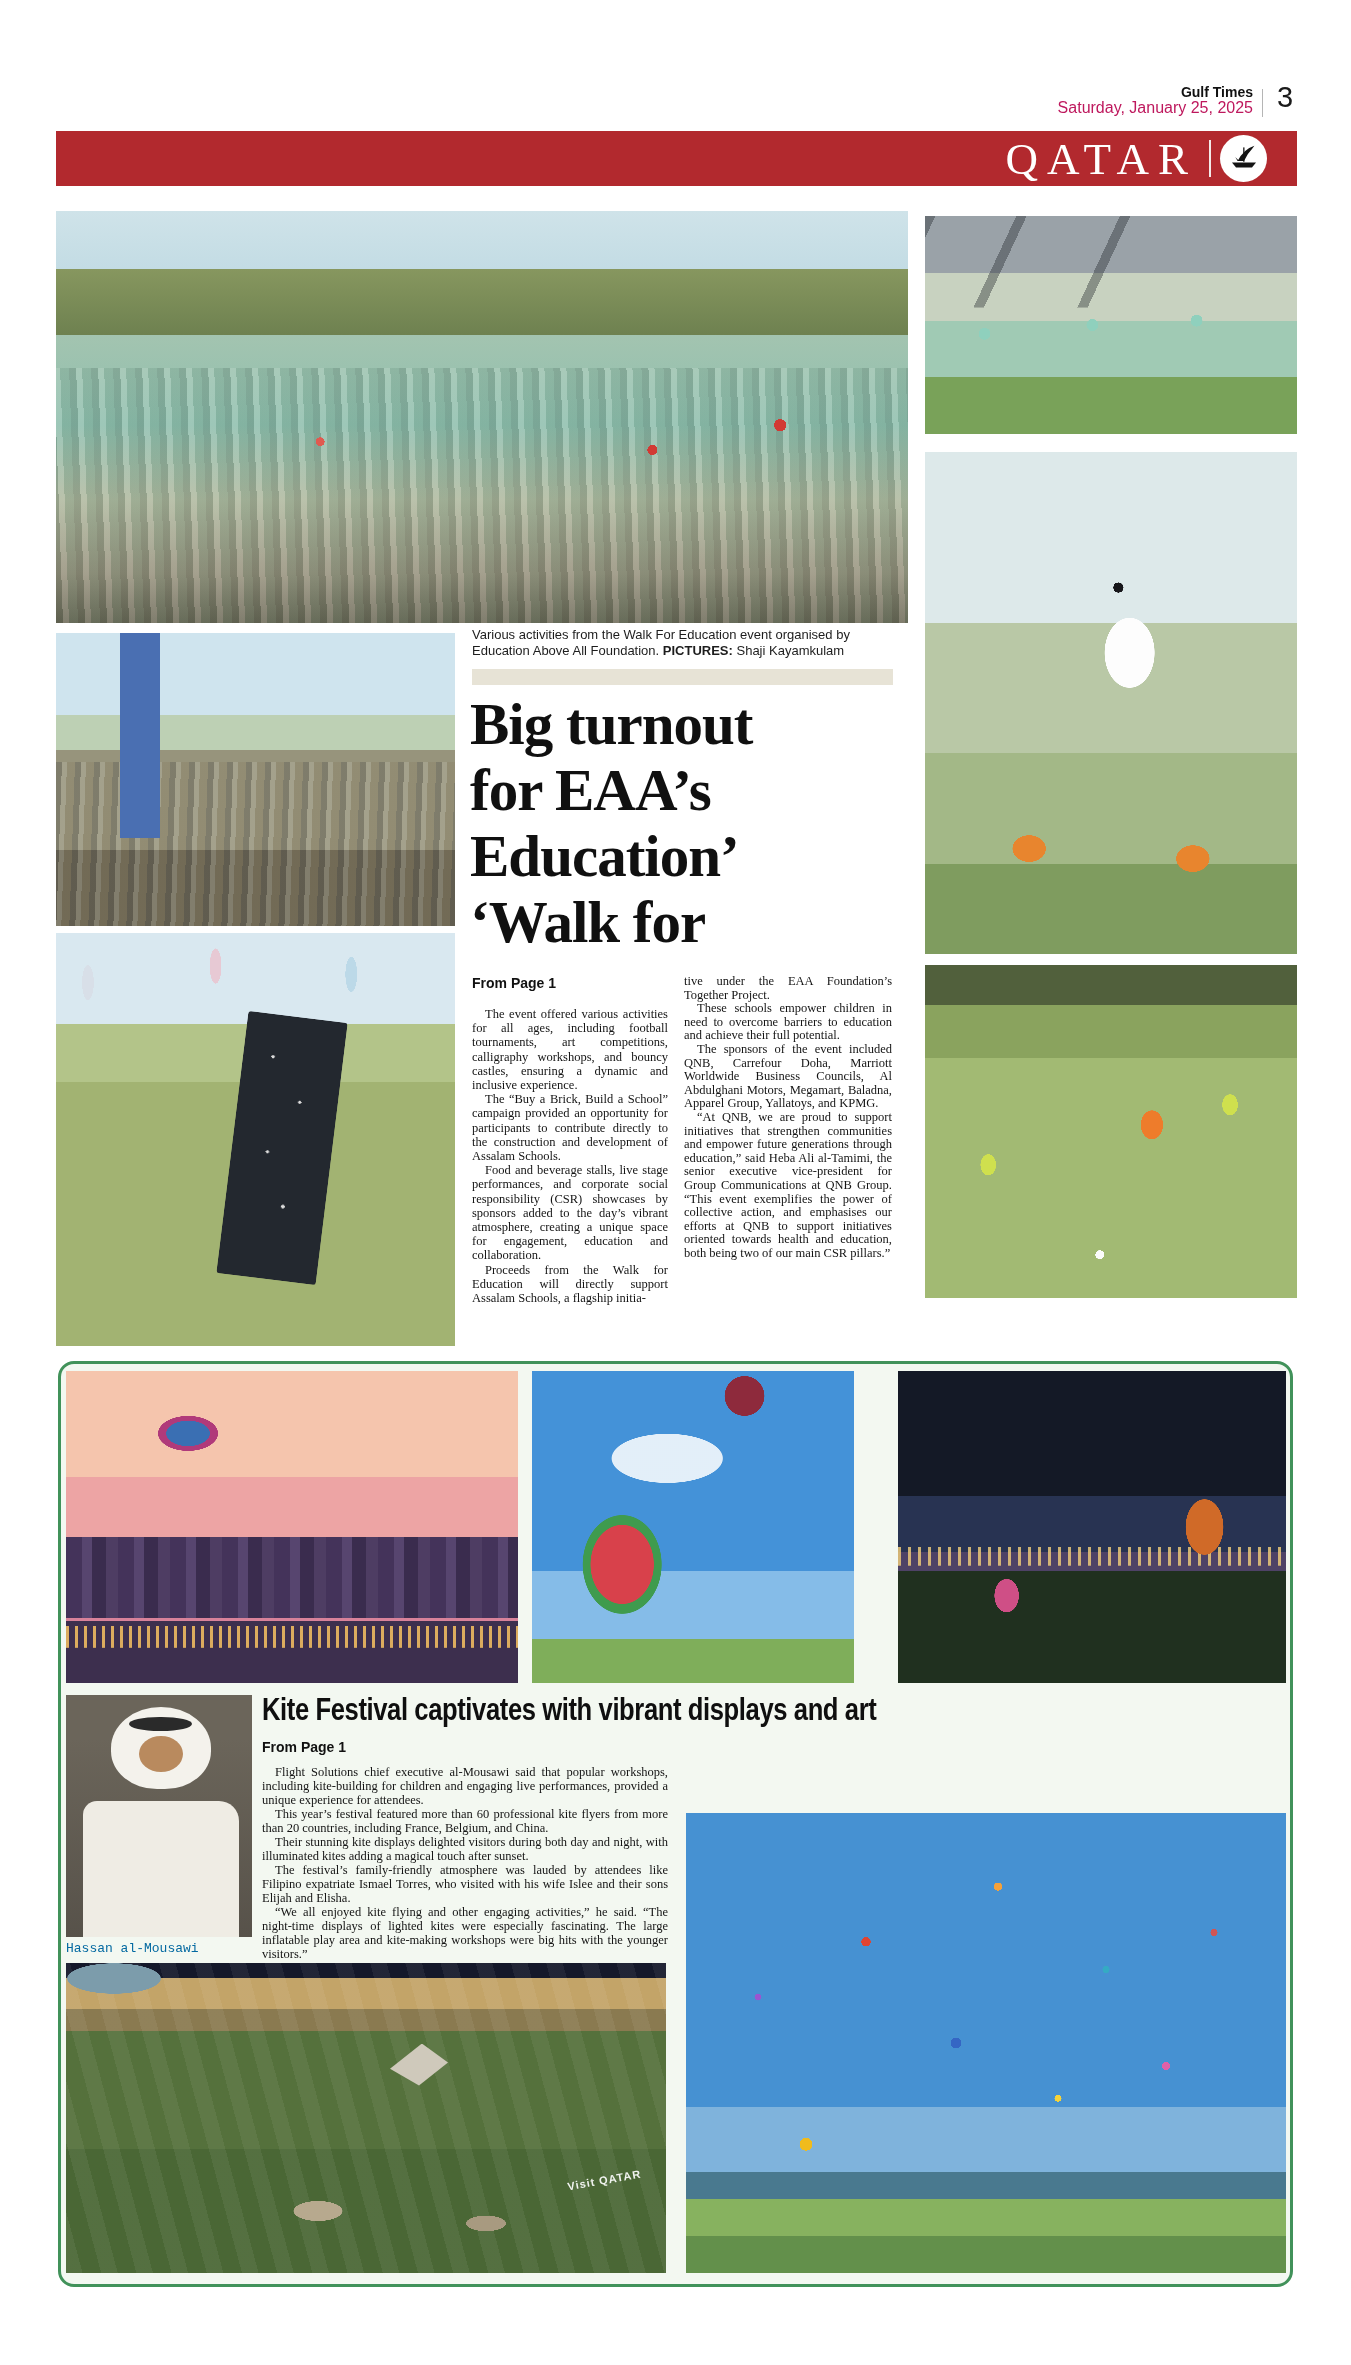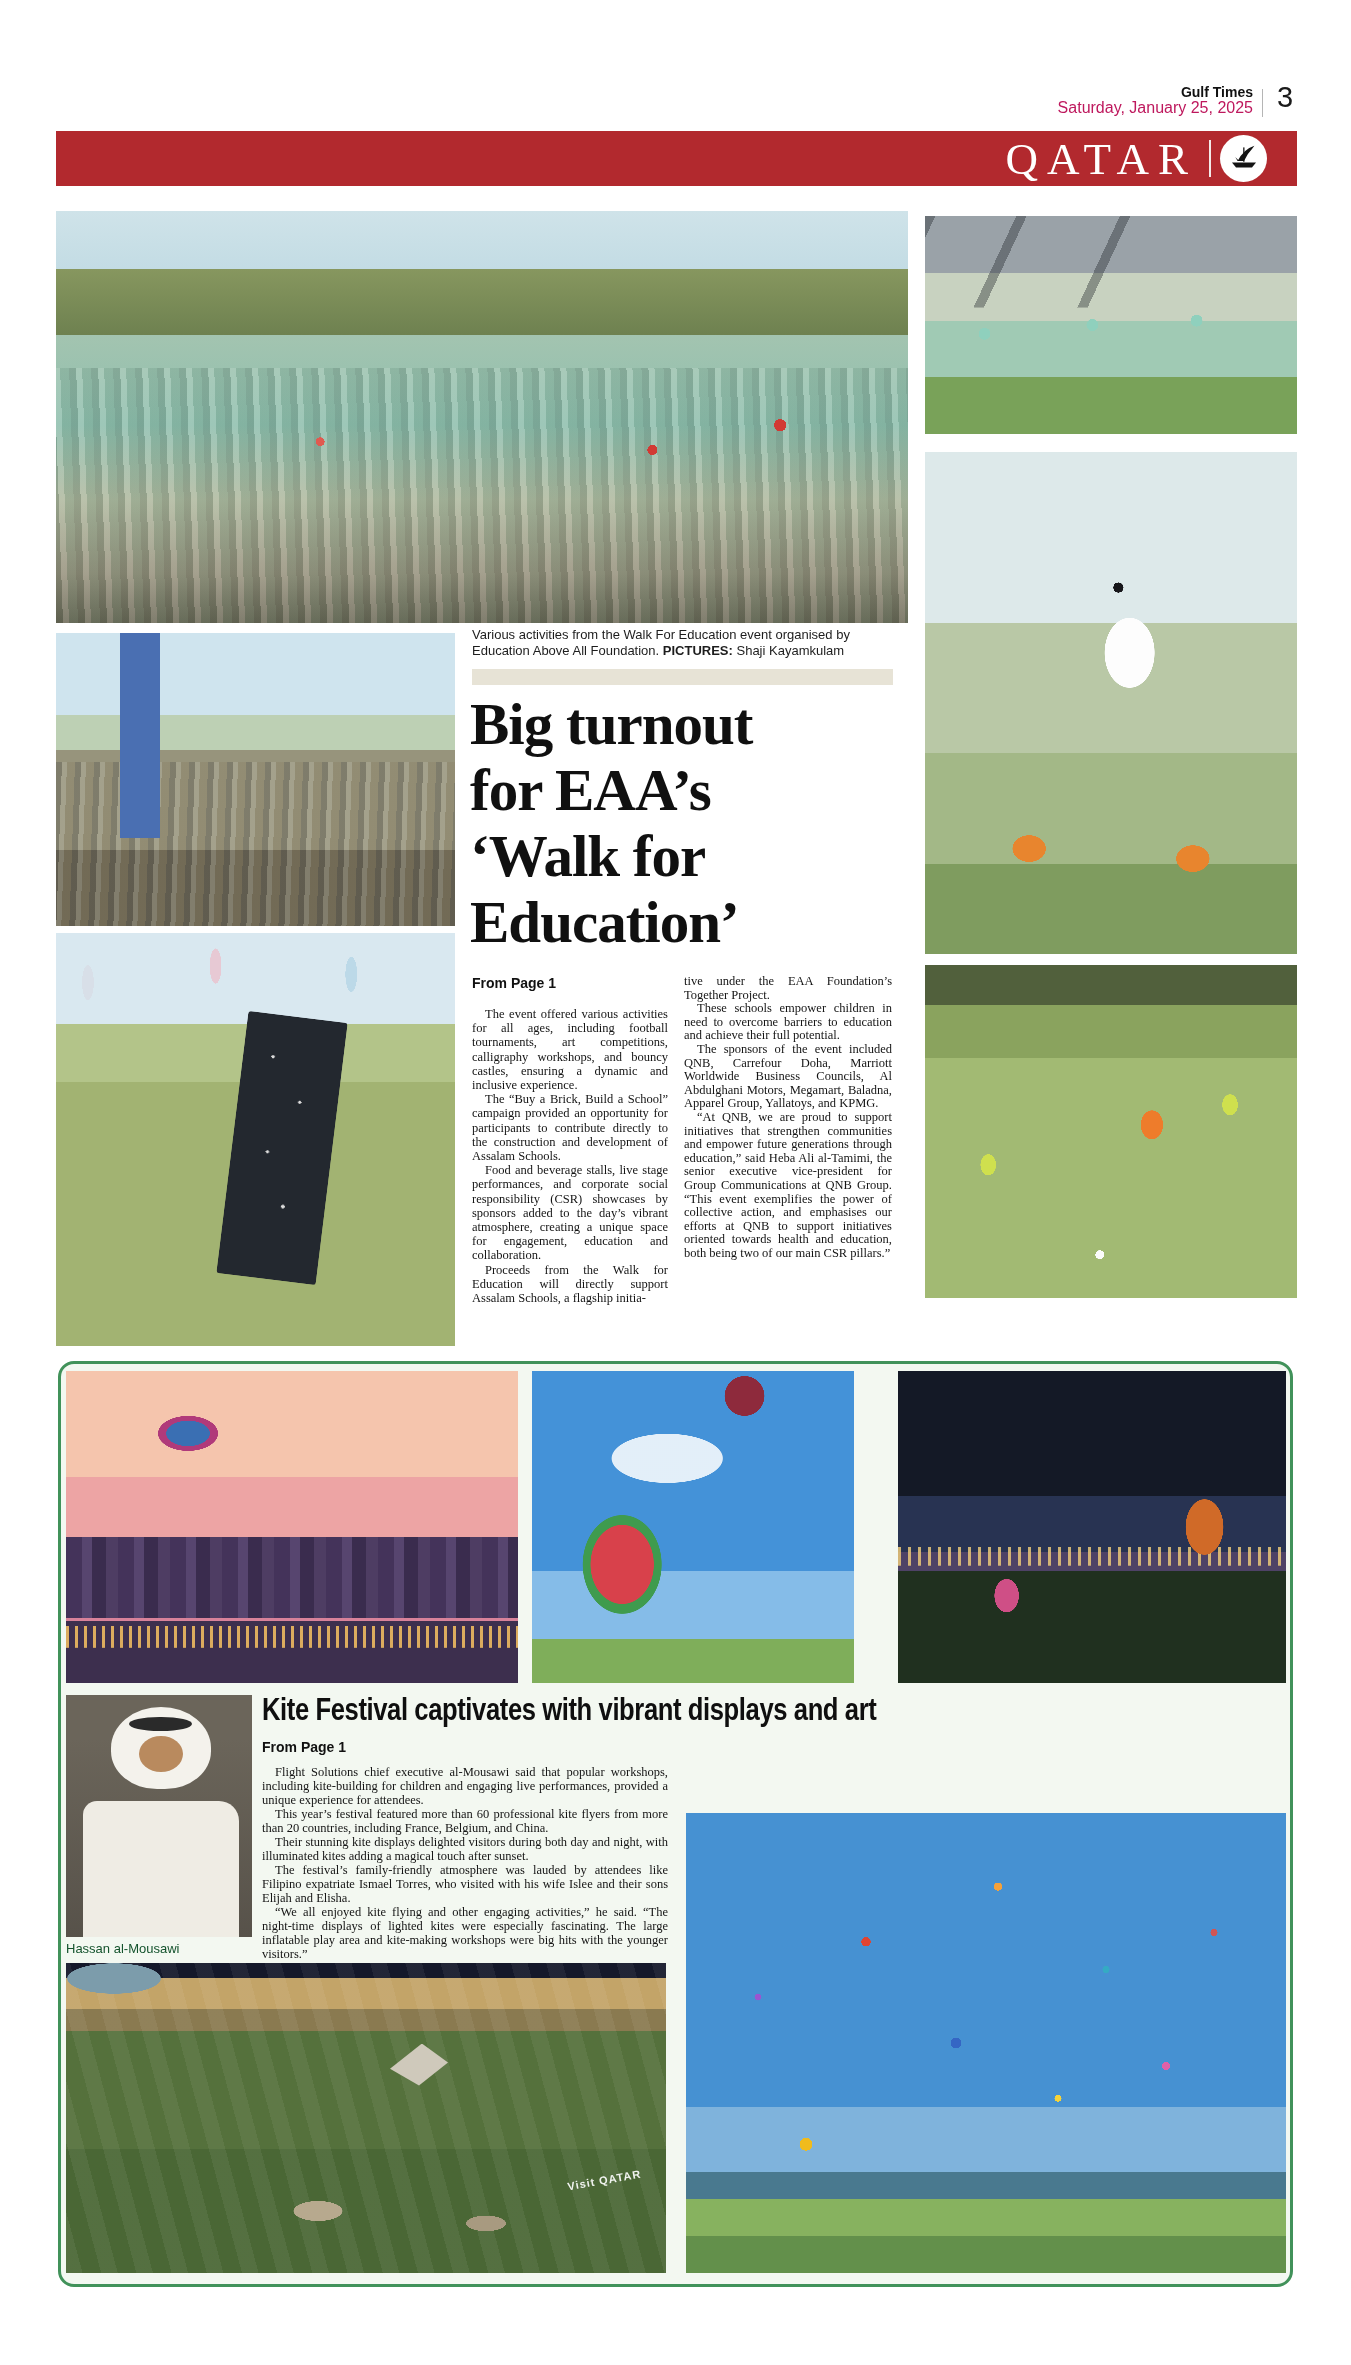--- a/index.html
+++ b/index.html
@@ -170,21 +170,21 @@
 
   .headline2 { position:absolute; left:262px; top:1680px; width:820px;
     font-family:"Liberation Sans", sans-serif; font-weight:bold; font-size:32px;
     letter-spacing:-0.5px; color:#0f0f0f; transform:scaleX(0.8); transform-origin:left top; white-space:nowrap; }
 
   .caption-right { position:absolute; left:688px; top:1712px; width:196px;
     font-family:"Liberation Sans", sans-serif; font-size:13px; line-height:16.5px; color:#1d1d1d; }
   .caption-right i { font-style:italic; }
 
   .caption-portrait { position:absolute; left:66px; top:1930px; width:220px;
-    font-family:Liberation Sans, sans-serif; font-size:13px; color:#14532d; }
+    font-family:Liberation Mono, monospace; font-size:13px; color:#0369a1; }
 </style>
 </head>
 <body>
 
 <div id="page">
 
   <div class="hdr-meta">
     <div class="hdr-pub">Gulf Times</div>
     <div class="hdr-date">Saturday, January 25, 2025</div>
   </div>
@@ -216,22 +216,22 @@
   </div>
 
   <div class="lead-caption">
     <span>Various activities from the Walk For Education event organised by Education Above All Foundation. </span><b>PICTURES:</b><span> Shaji Kayamkulam</span>
   </div>
 
   <div class="kicker-bar"></div>
   <div class="headline1">
     <div>Big turnout</div>
     <div>for EAA’s</div>
+    <div>Education’</div>
     <div>‘Walk for</div>
-    <div>Education’</div>
   </div>
   <div class="frompage" id="fp1">From Page 1</div>
 
   <div class="bodycol" id="col1">
     <p>The event offered various activities for all ages, including football tournaments, art competitions, calligraphy workshops, and bouncy castles, ensuring a dynamic and inclusive experience.</p>
     <p>The “Buy a Brick, Build a School” campaign provided an opportunity for participants to contribute directly to the construction and development of Assalam Schools.</p>
     <p>Food and beverage stalls, live stage performances, and corporate social responsibility (CSR) showcases by sponsors added to the day’s vibrant atmosphere, creating a unique space for engagement, education and collaboration.</p>
     <p>Proceeds from the Walk for Education will directly support Assalam Schools, a flagship initia-</p>
   </div>
   <div class="bodycol" id="col2">

